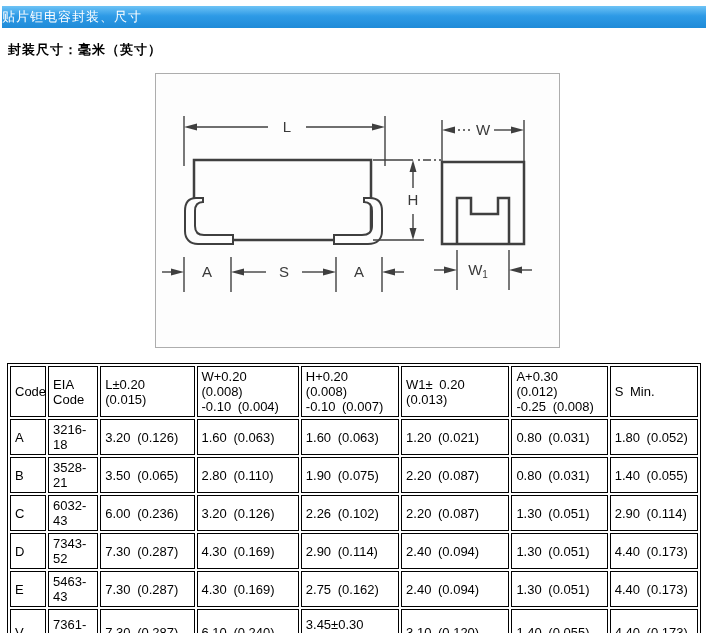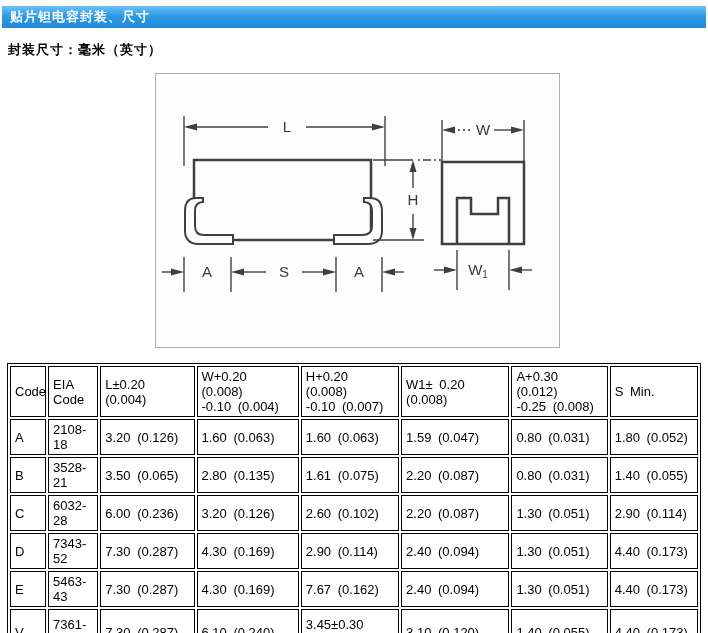--- a/index.html
+++ b/index.html
@@ -1,21 +1,21 @@
 <!DOCTYPE html>
 <html><head>
 <meta charset="utf-8">
 <style>
   html,body{margin:0;padding:0;background:#fff;}
   body{width:708px;font-family:"Liberation Sans","DejaVu Sans",sans-serif;color:#000;}
 
   .title-bar{
     margin:6px 2px 0 2px;height:22px;line-height:22px;
     background:linear-gradient(180deg,#6ec3f5 0%,#2d9ae6 45%,#1f8bd8 100%);
-    color:#fff;font-size:13px;font-weight:bold;padding-left:8px;
+    color:#fff;font-size:13px;font-weight:normal;padding-left:0;
     letter-spacing:1px;
   }
   .subtitle{
     margin:13px 8px 0 8px;font-size:13px;font-weight:bold;letter-spacing:1px;
   }
   .diagram-box{
     margin:14px 0 0 155px;width:403px;height:273px;
     border:1px solid #adadad;background:#fdfdfd;
   }
   svg text{font-family:"Liberation Sans","DejaVu Sans",sans-serif;font-size:15px;fill:#3a3a3a;}
@@ -121,78 +121,78 @@
     <col style="width:98px">
       <col style="width:108px">
       <col style="width:96px">
       <col style="width:88px">
   </colgroup>
   <thead>
     <tr>
       <th class="pre">Code</th>
       <th class="pre">EIA
 Code</th>
-      <th class="pre">L±0.20 (0.004)</th>
+      <th class="pre">L±0.20 (0.015)</th>
       <th class="pre">W+0.20 (0.008)
 -0.10 (0.004)</th>
       <th class="pre">H+0.20 (0.008)
 -0.10 (0.007)</th>
-      <th class="pre">W1± 0.20 (0.008)</th>
+      <th class="pre">W1± 0.20 (0.013)</th>
       <th class="pre">A+0.30 (0.012)
 -0.25 (0.008)</th>
       <th class="pre">S Min.</th>
     </tr>
   </thead>
   <tbody>
     <tr>
       <td>A</td>
-      <td>2108-18</td>
+      <td>3216-18</td>
       <td>3.20 (0.126)</td>
       <td>1.60 (0.063)</td>
       <td>1.60 (0.063)</td>
-      <td>1.59 (0.047)</td>
+      <td>1.20 (0.021)</td>
       <td>0.80 (0.031)</td>
       <td>1.80 (0.052)</td>
     </tr>
     <tr>
       <td>B</td>
       <td>3528-21</td>
       <td>3.50 (0.065)</td>
-      <td>2.80 (0.135)</td>
-      <td>1.61 (0.075)</td>
+      <td>2.80 (0.110)</td>
+      <td>1.90 (0.075)</td>
       <td>2.20 (0.087)</td>
       <td>0.80 (0.031)</td>
       <td>1.40 (0.055)</td>
     </tr>
     <tr>
       <td>C</td>
-      <td>6032-28</td>
+      <td>6032-43</td>
       <td>6.00 (0.236)</td>
       <td>3.20 (0.126)</td>
-      <td>2.60 (0.102)</td>
+      <td>2.26 (0.102)</td>
       <td>2.20 (0.087)</td>
       <td>1.30 (0.051)</td>
       <td>2.90 (0.114)</td>
     </tr>
     <tr>
       <td>D</td>
       <td>7343-52</td>
       <td>7.30 (0.287)</td>
       <td>4.30 (0.169)</td>
       <td>2.90 (0.114)</td>
       <td>2.40 (0.094)</td>
       <td>1.30 (0.051)</td>
       <td>4.40 (0.173)</td>
     </tr>
     <tr>
       <td>E</td>
       <td>5463-43</td>
       <td>7.30 (0.287)</td>
       <td>4.30 (0.169)</td>
-      <td>7.67 (0.162)</td>
+      <td>2.75 (0.162)</td>
       <td>2.40 (0.094)</td>
       <td>1.30 (0.051)</td>
       <td>4.40 (0.173)</td>
     </tr>
     <tr class="row-v">
       <td>V</td>
       <td>7361-38</td>
       <td>7.30 (0.287)</td>
       <td>6.10 (0.240)</td>
       <td class="pre">3.45±0.30

